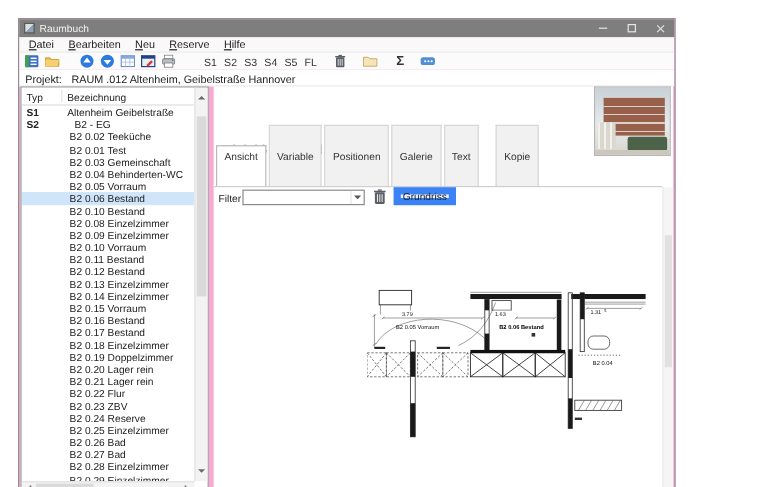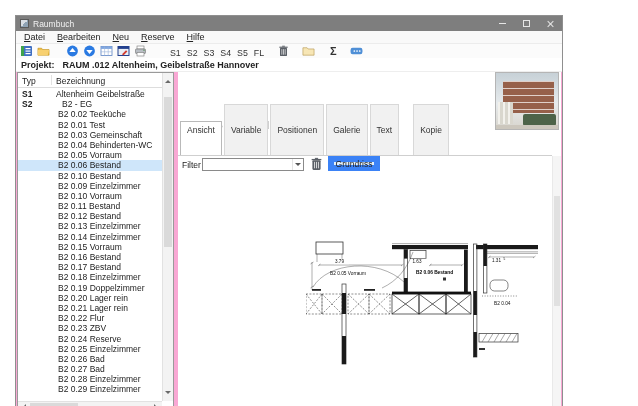--- a/index.html
+++ b/index.html
@@ -25,21 +25,21 @@
 
   
   .toolbar{position:absolute;left:0;top:28px;right:0;height:14px;background:#fbfbfb;display:flex;align-items:center;padding-left:4px}
   .tb-icon{width:13px;height:12px;margin-right:4px;display:inline-flex}
   .tb-icon svg{width:100%;height:100%}
   .ml12{margin-left:12px}.ml16{margin-left:16px}.ml10{margin-left:10px}.ml8{margin-left:8px}
   .tb-txt{font-size:8.8px;color:#333;padding:0 3px;line-height:13px}
   .sum{font-size:11px;font-weight:bold;color:#333;line-height:12px}
 
   
-  .projectbar{position:absolute;left:0;top:42px;right:0;height:14px;background:#fff;display:flex;align-items:center;padding-left:5px;font-size:9px;font-weight:bold;color:#222;border-bottom:1px solid #eee}
+  .projectbar{position:absolute;left:0;top:42px;right:0;height:14px;background:#fff;display:flex;align-items:flex-end;padding-left:5px;font-size:9px;font-weight:normal;color:#222;border-bottom:1px solid #eee}
   .projectbar .val{margin-left:8px}
 
   
   .tree-panel{position:absolute;left:1px;top:56px;width:157px;height:340px;border:1px solid #9a9a9a;background:#fff;font-size:8.5px;color:#222;overflow:hidden}
   .tree-header{position:absolute;left:0;top:0;right:11px;height:15px;background:#fff;border-bottom:1px solid #ddd}
   .th-typ{position:absolute;left:4px;top:3px}
   .th-bez{position:absolute;left:38px;top:3px}
   .col-sep{position:absolute;left:33px;top:2px;bottom:2px;width:1px;background:#e2e2e2}
   .tree-rows{position:absolute;left:0;top:16px;right:11px;bottom:10px;overflow:hidden}
   .tree-row{position:relative;height:10.2px;line-height:10.2px;white-space:nowrap}
@@ -251,20 +251,24 @@
         <div class="tree-row sel">
           <span class="typ"></span>
           <span class="lbl">B2 0.06 Bestand</span>
         </div>
 
         <div class="tree-row">
           <span class="typ"></span>
           <span class="lbl">B2 0.10 Bestand</span>
         </div>
 
+        <div class="tree-row">
+          <span class="typ"></span>
+          <span class="lbl">B2 0.08 Einzelzimmer</span>
+        </div>
 
         <div class="tree-row">
           <span class="typ"></span>
           <span class="lbl">B2 0.09 Einzelzimmer</span>
         </div>
 
         <div class="tree-row">
           <span class="typ"></span>
           <span class="lbl">B2 0.10 Vorraum</span>
         </div>

